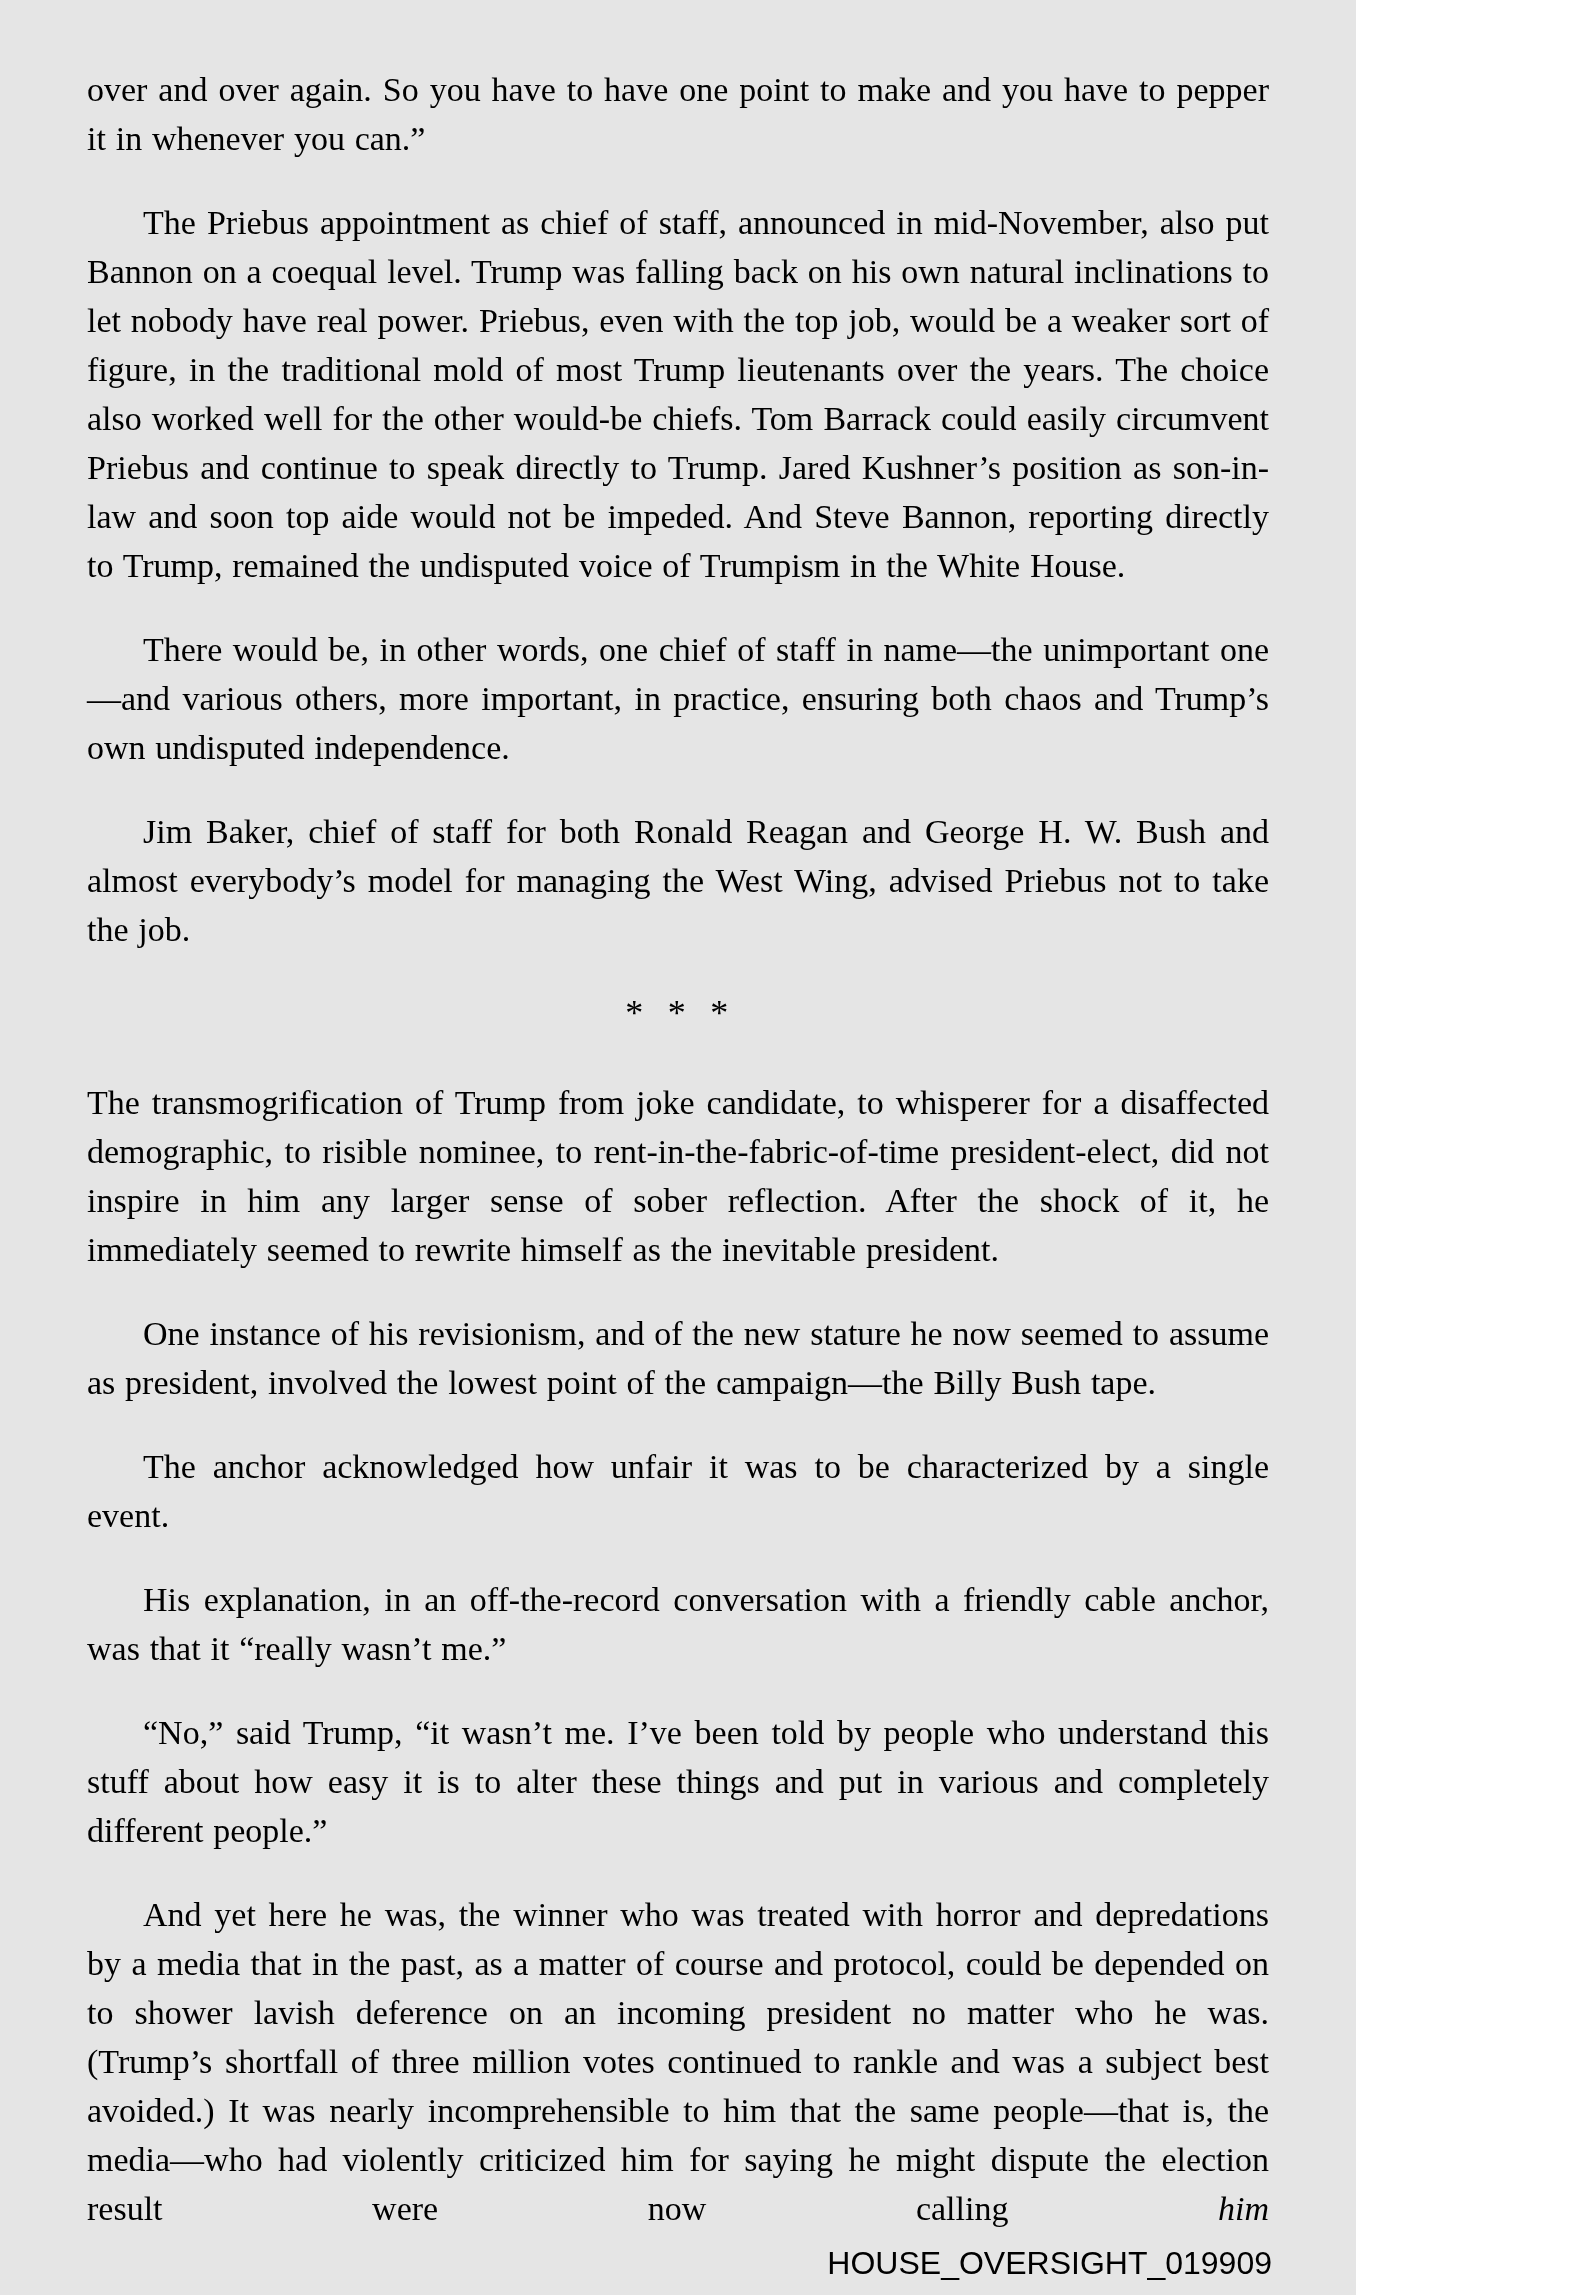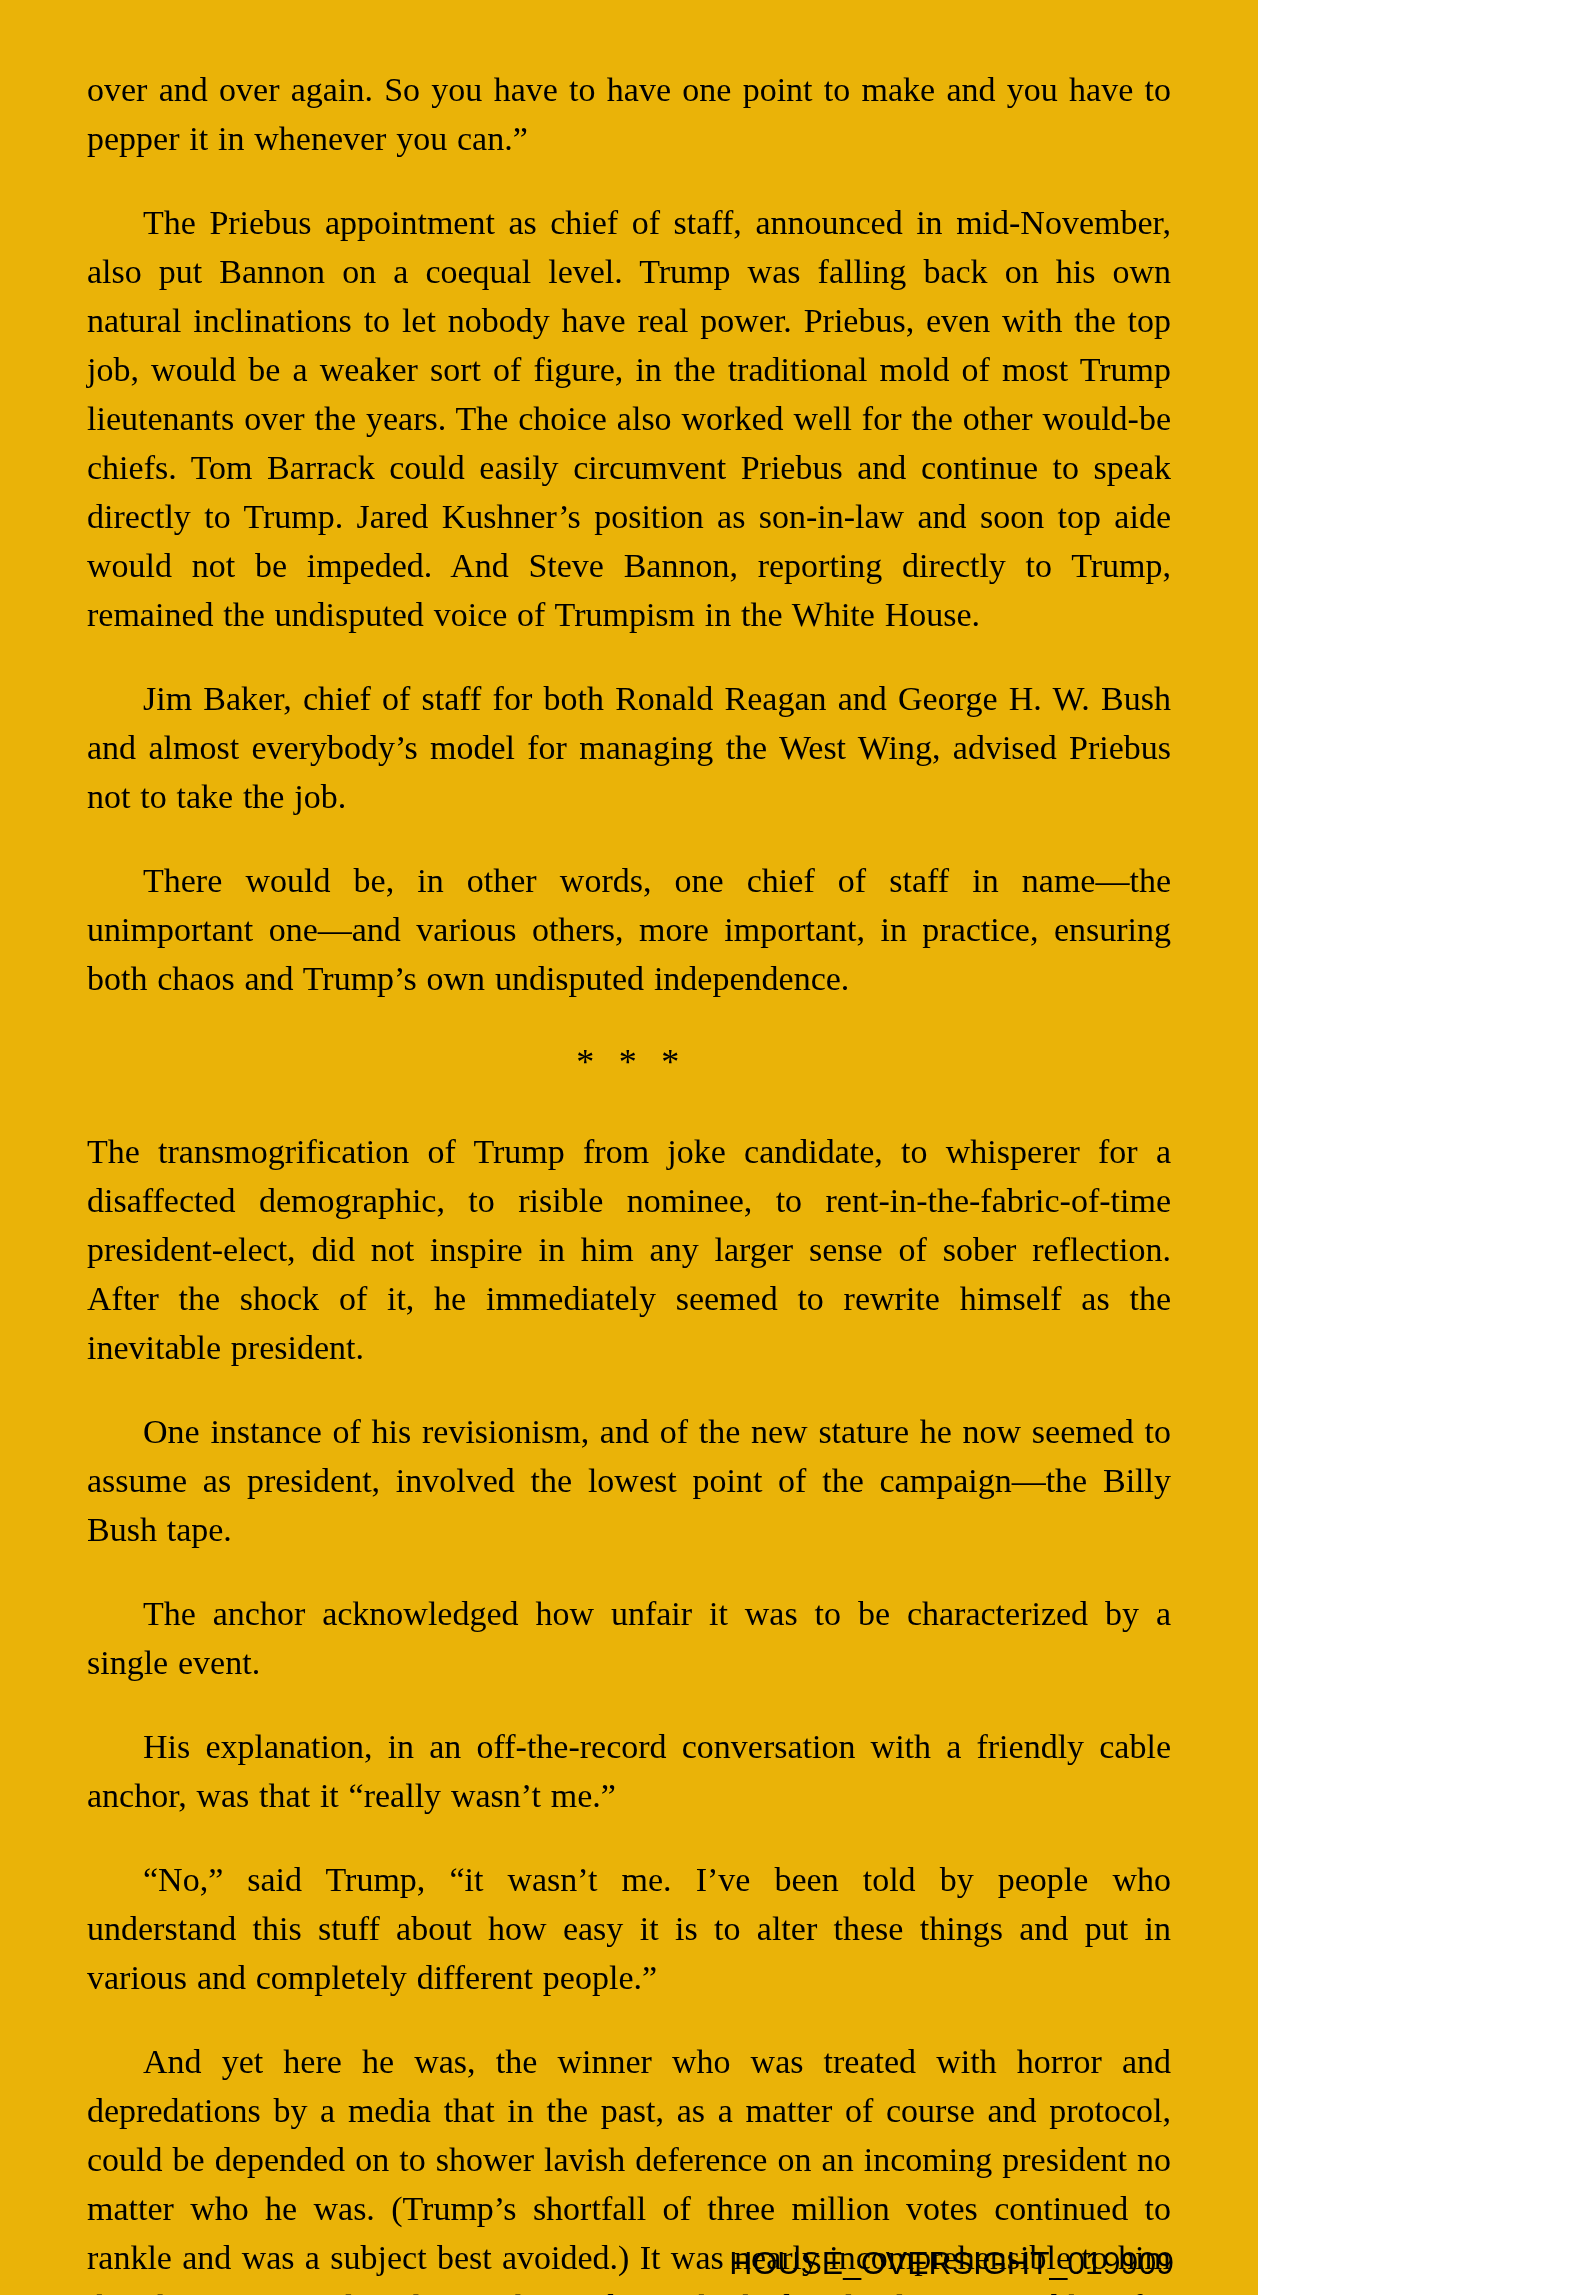--- a/index.html
+++ b/index.html
@@ -2,23 +2,23 @@
 <html style="font-size:10.3px"><head>
 <meta charset="utf-8">
 <style>
   html, body {
     margin: 0;
     padding: 0;
     background: #ffffff;
   }
   .page {
     position: relative;
-    width: 1258px;
+    width: 1356px;
     height: 2295px;
-    background: #eab308;
+    background: #e5e5e5;
     overflow: hidden;
     color: #000000;
   }
   .text-column {
     position: absolute;
     left: 87px;
     right: 87px;
     top: 65px;
     font-family: "Liberation Serif", serif;
     font-size: 34px;
@@ -67,23 +67,23 @@
 <body>
 
 <div class="page">
 
   <main class="text-column">
 
     <p class="para flush">over and over again. So you have to have one point to make and you have to pepper it in whenever you can.”</p>
 
     <p class="para indent">The Priebus appointment as chief of staff, announced in mid-November, also put Bannon on a coequal level. Trump was falling back on his own natural inclinations to let nobody have real power. Priebus, even with the top job, would be a weaker sort of figure, in the traditional mold of most Trump lieutenants over the years. The choice also worked well for the other would-be chiefs. Tom Barrack could easily circumvent Priebus and continue to speak directly to Trump. Jared Kushner’s position as son-in-law and soon top aide would not be impeded. And Steve Bannon, reporting directly to Trump, remained the undisputed voice of Trumpism in the White House.</p>
 
+    <p class="para indent">There would be, in other words, one chief of staff in name—the unimportant one—and various others, more important, in practice, ensuring both chaos and Trump’s own undisputed independence.</p>
+
     <p class="para indent">Jim Baker, chief of staff for both Ronald Reagan and George H. W. Bush and almost everybody’s model for managing the West Wing, advised Priebus not to take the job.</p>
-
-    <p class="para indent">There would be, in other words, one chief of staff in name—the unimportant one—and various others, more important, in practice, ensuring both chaos and Trump’s own undisputed independence.</p>
 
     <div class="para section-break">* * *</div>
 
     <p class="para flush">The transmogrification of Trump from joke candidate, to whisperer for a disaffected demographic, to risible nominee, to rent-in-the-fabric-of-time president-elect, did not inspire in him any larger sense of sober reflection. After the shock of it, he immediately seemed to rewrite himself as the inevitable president.</p>
 
     <p class="para indent">One instance of his revisionism, and of the new stature he now seemed to assume as president, involved the lowest point of the campaign—the Billy Bush tape.</p>
 
     <p class="para indent">The anchor acknowledged how unfair it was to be characterized by a single event.</p>
 
     <p class="para indent">His explanation, in an off-the-record conversation with a friendly cable anchor, was that it “really wasn’t me.”</p>

